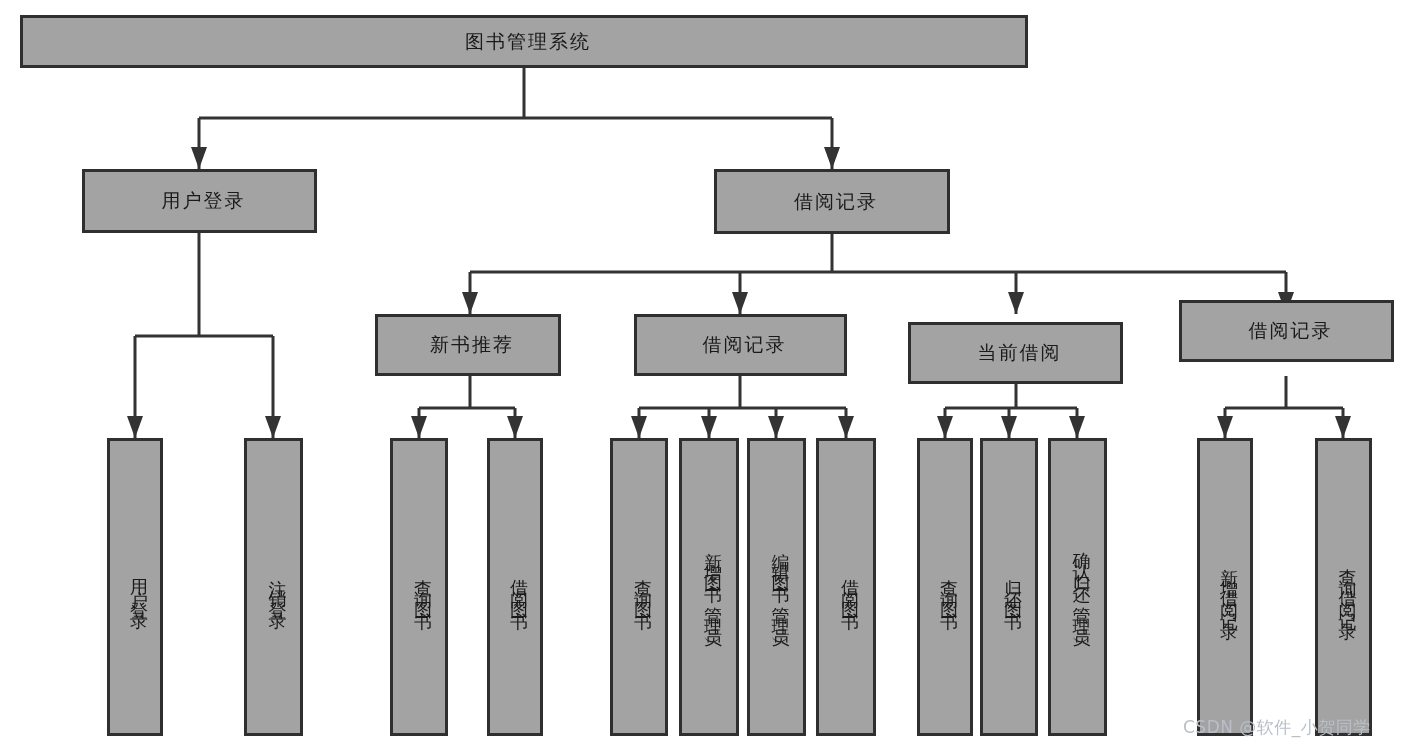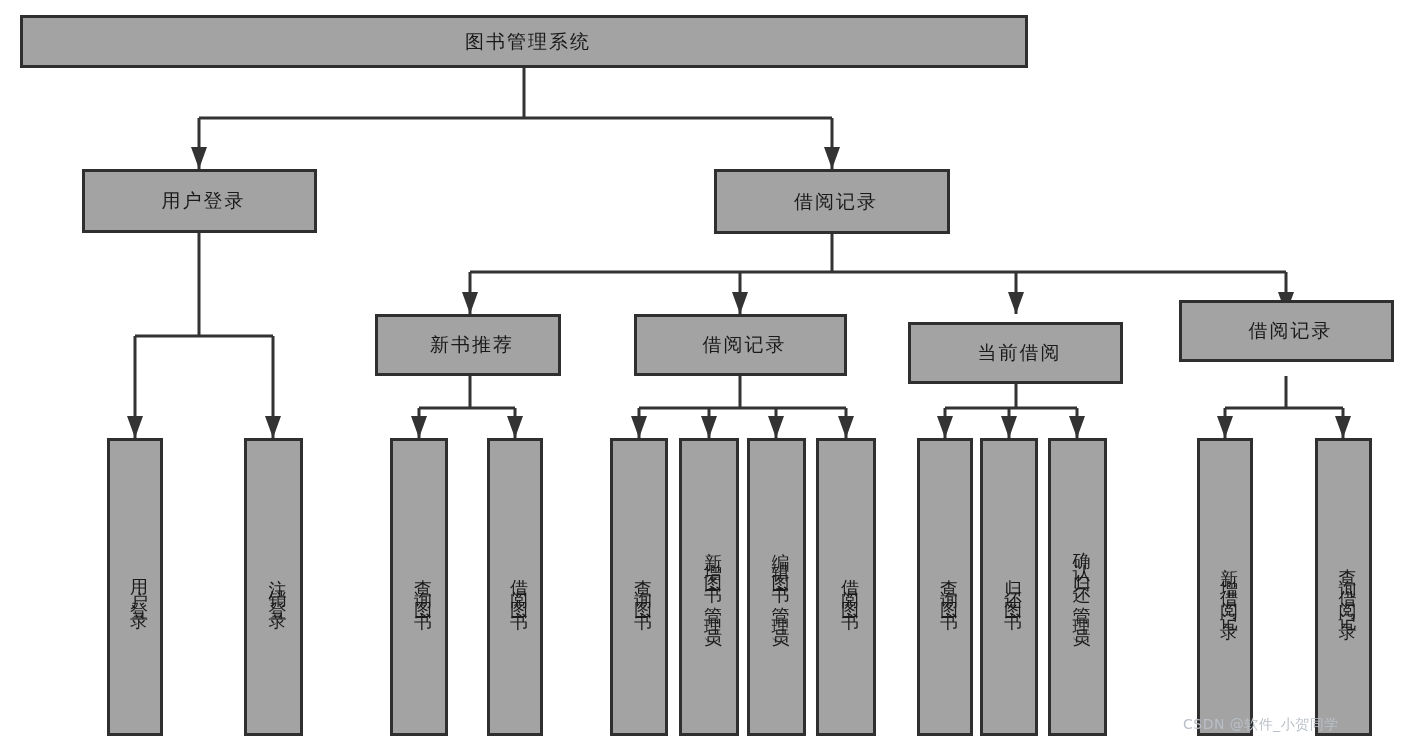--- a/index.html
+++ b/index.html
@@ -30,21 +30,21 @@
     font-size: 18px;
     letter-spacing: 11px;
     line-height: 1;
     white-space: nowrap;
   }
   .watermark {
     position: absolute;
     left: 1183px;
     top: 716px;
     z-index: 9;
-    font-size: 14px;
+    font-size: 17px;
     letter-spacing: 0.5px;
     color: #b9bfc7;
     white-space: nowrap;
   }
   
   .n-root   { left:20px;  top:15px;  width:1008px; height:53px; }
   .n-ulogin { left:82px;  top:169px; width:235px;  height:64px; }
   .n-bmgmt  { left:714px; top:169px; width:236px;  height:65px; }
   .n-nbr    { left:363px; top:314px; width:186px;  height:62px;margin-left:12px; }
   .n-bb     { left:634px; top:314px; width:213px;  height:62px; }

